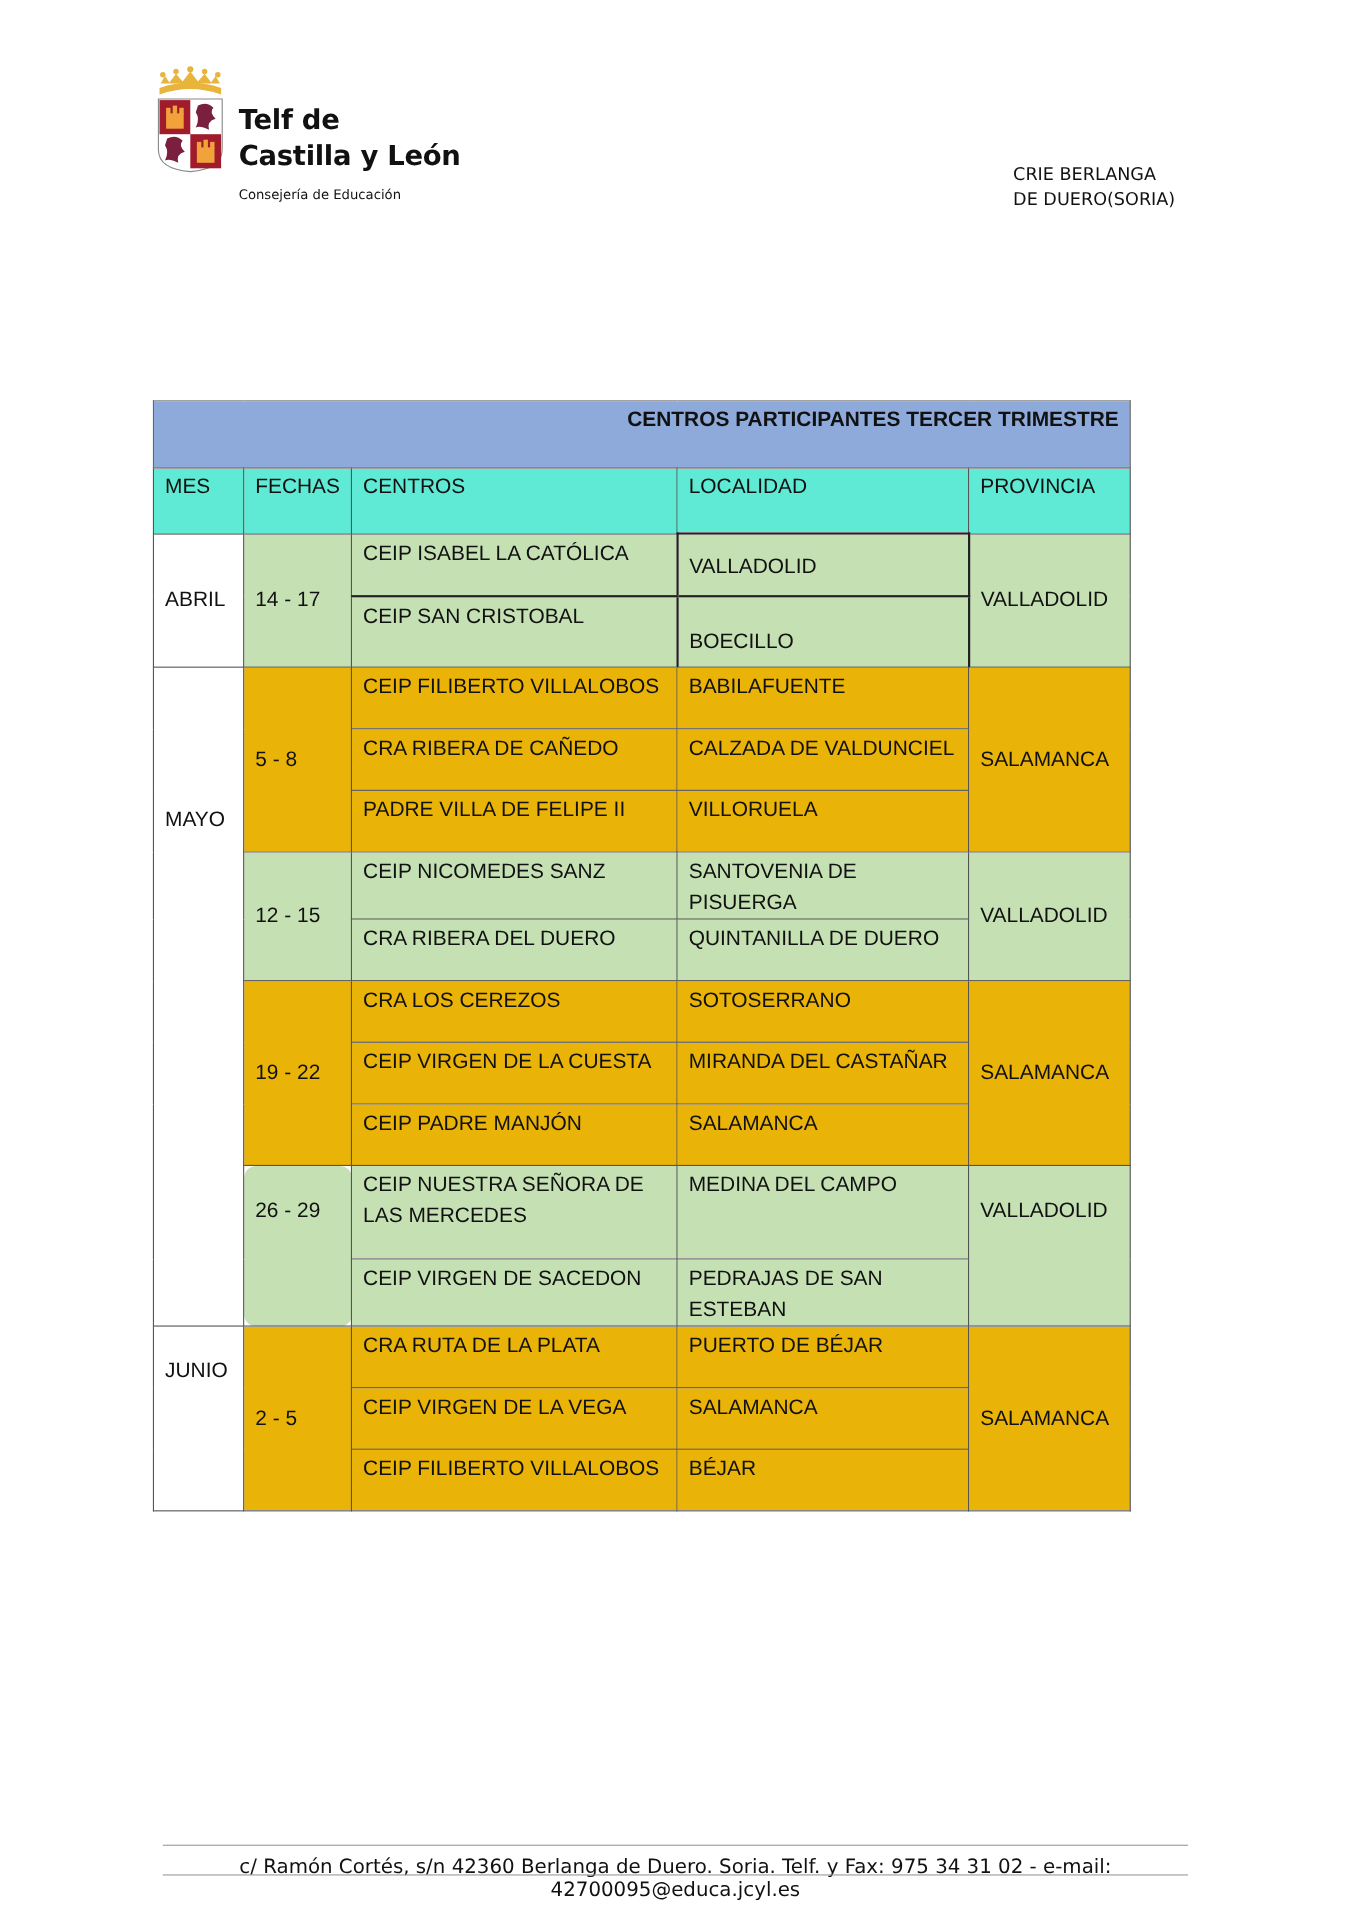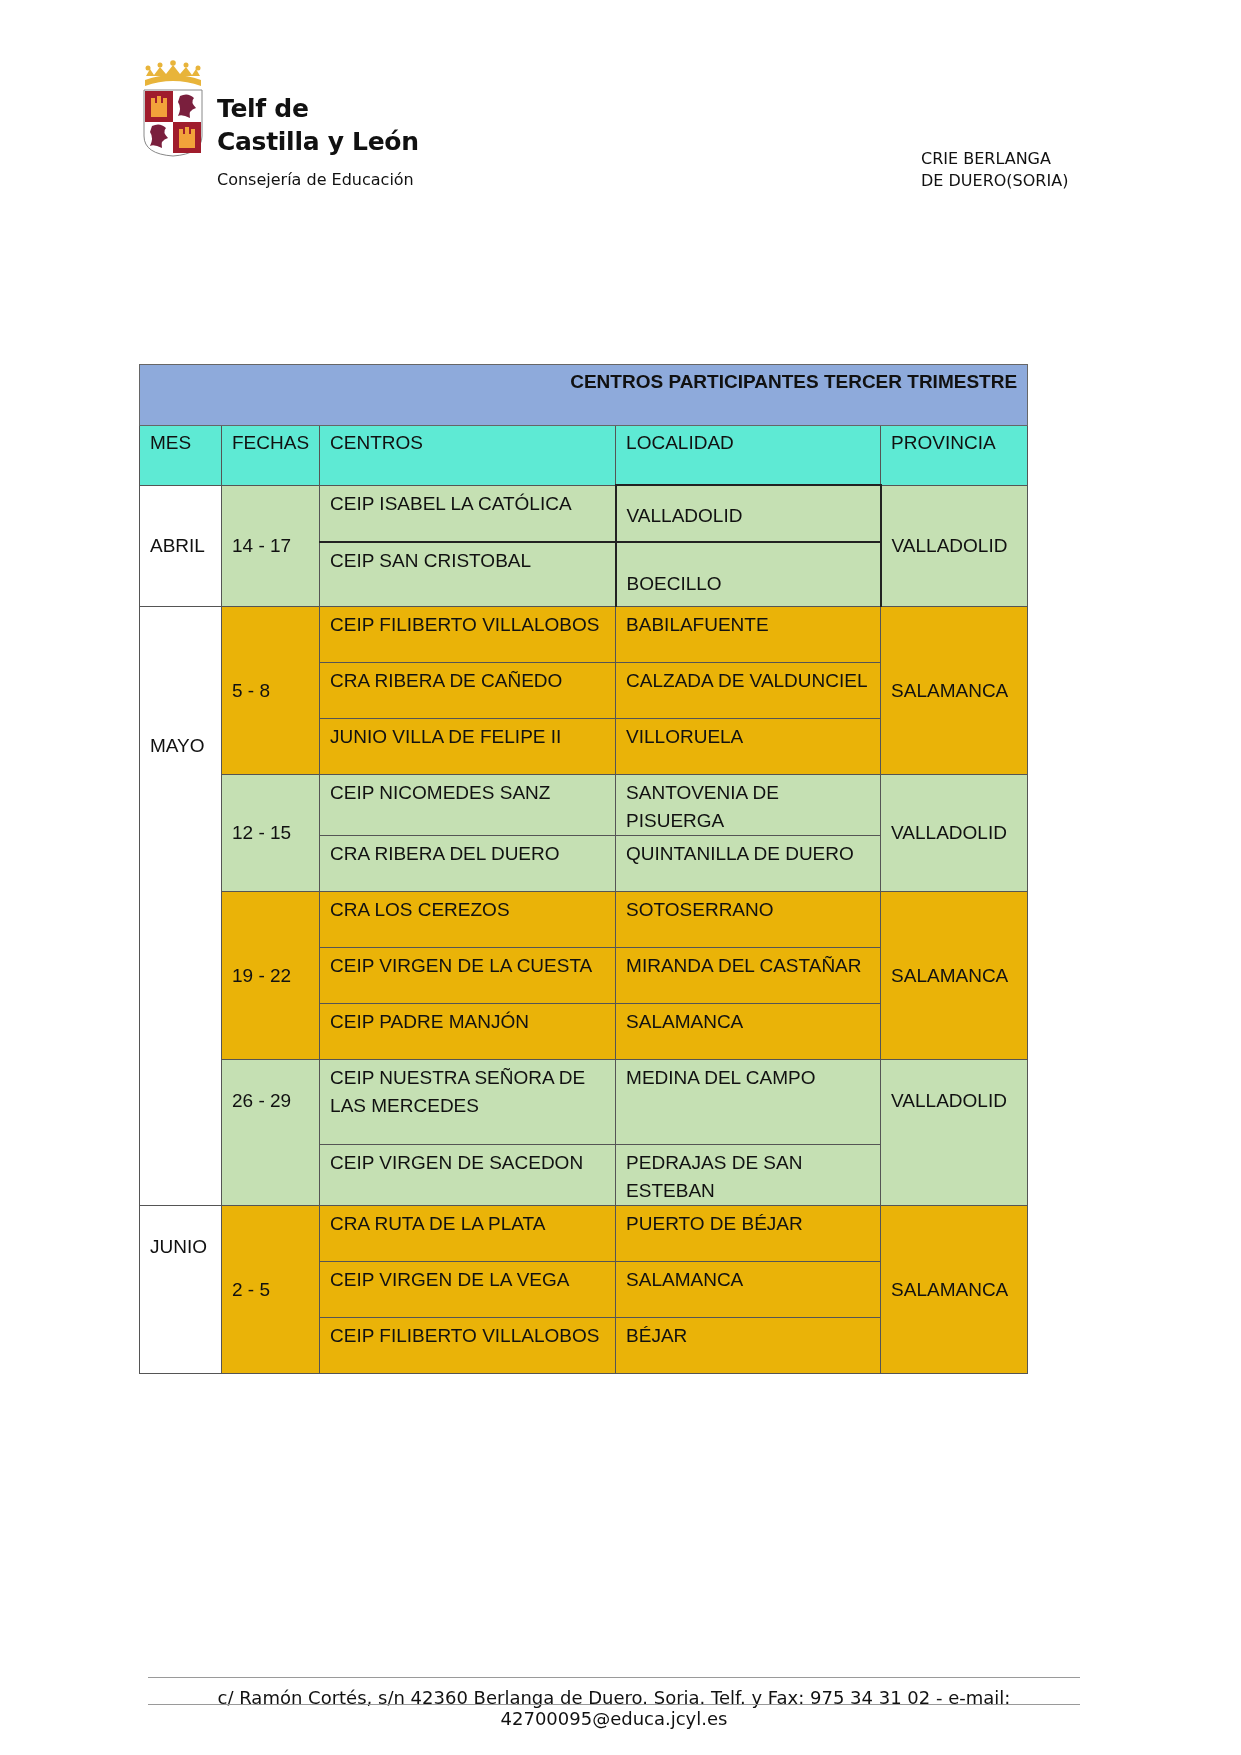--- a/index.html
+++ b/index.html
@@ -2,21 +2,21 @@
 <html><head>
 <meta charset="utf-8">
 <style>
   html, body { margin:0; padding:0; background:#ffffff; }
   body { width:1241px; height:1755px; position:relative; overflow:hidden;
          font-family:"Liberation Sans", sans-serif; color:#111; }
   .abs { position:absolute; }
   .logo { left:142px; top:58px; width:62px; height:100px; }
   .brand { left:217px; top:92px; font-family:"DejaVu Sans", sans-serif; font-weight:bold;
            font-size:25px; line-height:33px; color:#111; letter-spacing:-0.3px; }
-  .dept { left:217px; top:170px; font-family:"DejaVu Sans", sans-serif; font-size:16px; color:#111; }
+  .dept { left:217px; top:170px; font-family:"DejaVu Sans", sans-serif; font-size:12px; color:#111; }
   .center-info { left:921px; top:148px; font-family:"DejaVu Sans", sans-serif; font-size:16px; line-height:22px; color:#111; }
 
   table.sched { position:absolute; left:139px; top:364px; border-collapse:collapse;
                 table-layout:fixed; font-family:"Liberation Sans", sans-serif; font-size:19px; }
   table.sched td { border:1px solid #555; padding:0 10px; vertical-align:top; color:#111;
                    overflow:hidden; }
   .title-cell { background:#8eaadb; text-align:right; font-weight:bold; font-size:19px;
                 padding-top:6px !important; height:54px; border:1px solid #666 !important; }
   .hdr td { background:#5eead4; height:52px; padding-top:6px !important; }
   .green { background:#c5e0b3; }
@@ -125,21 +125,21 @@
     <td rowspan="3" class="peach mid">5 - 8</td>
     <td class="peach row">CEIP FILIBERTO VILLALOBOS</td>
     <td class="peach row">BABILAFUENTE</td>
     <td rowspan="3" class="peach mid">SALAMANCA</td>
   </tr>
   <tr>
     <td class="peach row">CRA RIBERA DE CAÑEDO</td>
     <td class="peach row" style="padding-right:4px !important;">CALZADA DE VALDUNCIEL</td>
   </tr>
   <tr>
-    <td class="peach row">JUNIO VILLA DE FELIPE II</td>
+    <td class="peach row">PADRE VILLA DE FELIPE II</td>
     <td class="peach row">VILLORUELA</td>
   </tr>
 
   <tr>
     <td rowspan="2" class="green mid">12 - 15</td>
     <td class="green row">CEIP NICOMEDES SANZ</td>
     <td class="green row">SANTOVENIA DE PISUERGA</td>
     <td rowspan="2" class="green mid">VALLADOLID</td>
   </tr>
   <tr>
@@ -156,21 +156,21 @@
   <tr>
     <td class="peach row">CEIP VIRGEN DE LA CUESTA</td>
     <td class="peach row" style="padding-right:4px !important;">MIRANDA DEL CASTAÑAR</td>
   </tr>
   <tr>
     <td class="peach row">CEIP PADRE MANJÓN</td>
     <td class="peach row">SALAMANCA</td>
   </tr>
 
   <tr>
-    <td rowspan="2" class="green" style="padding-top:30px !important;">26 - 29</td>
+    <td rowspan="2" class="green" style="padding-top:30px !important;border-radius:11px;">26 - 29</td>
     <td class="green row-tall">CEIP NUESTRA SEÑORA DE LAS MERCEDES</td>
     <td class="green row-tall">MEDINA DEL CAMPO</td>
     <td rowspan="2" class="green" style="padding-top:30px !important;">VALLADOLID</td>
   </tr>
   <tr>
     <td class="green row">CEIP VIRGEN DE SACEDON</td>
     <td class="green row">PEDRAJAS DE SAN ESTEBAN</td>
   </tr>
 
   <tr>

